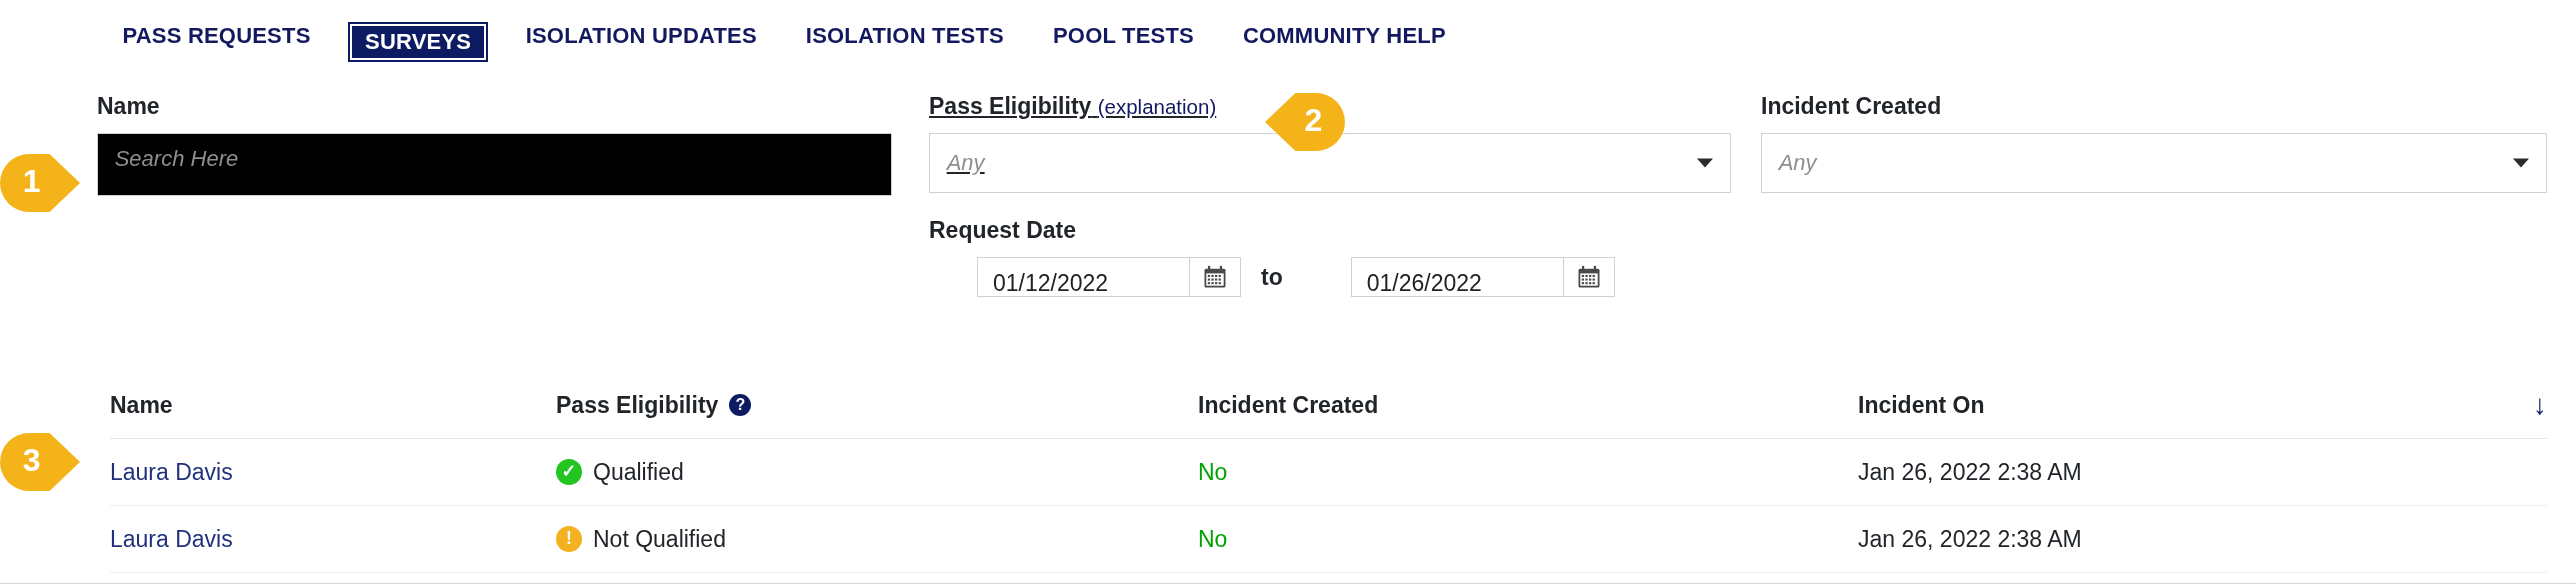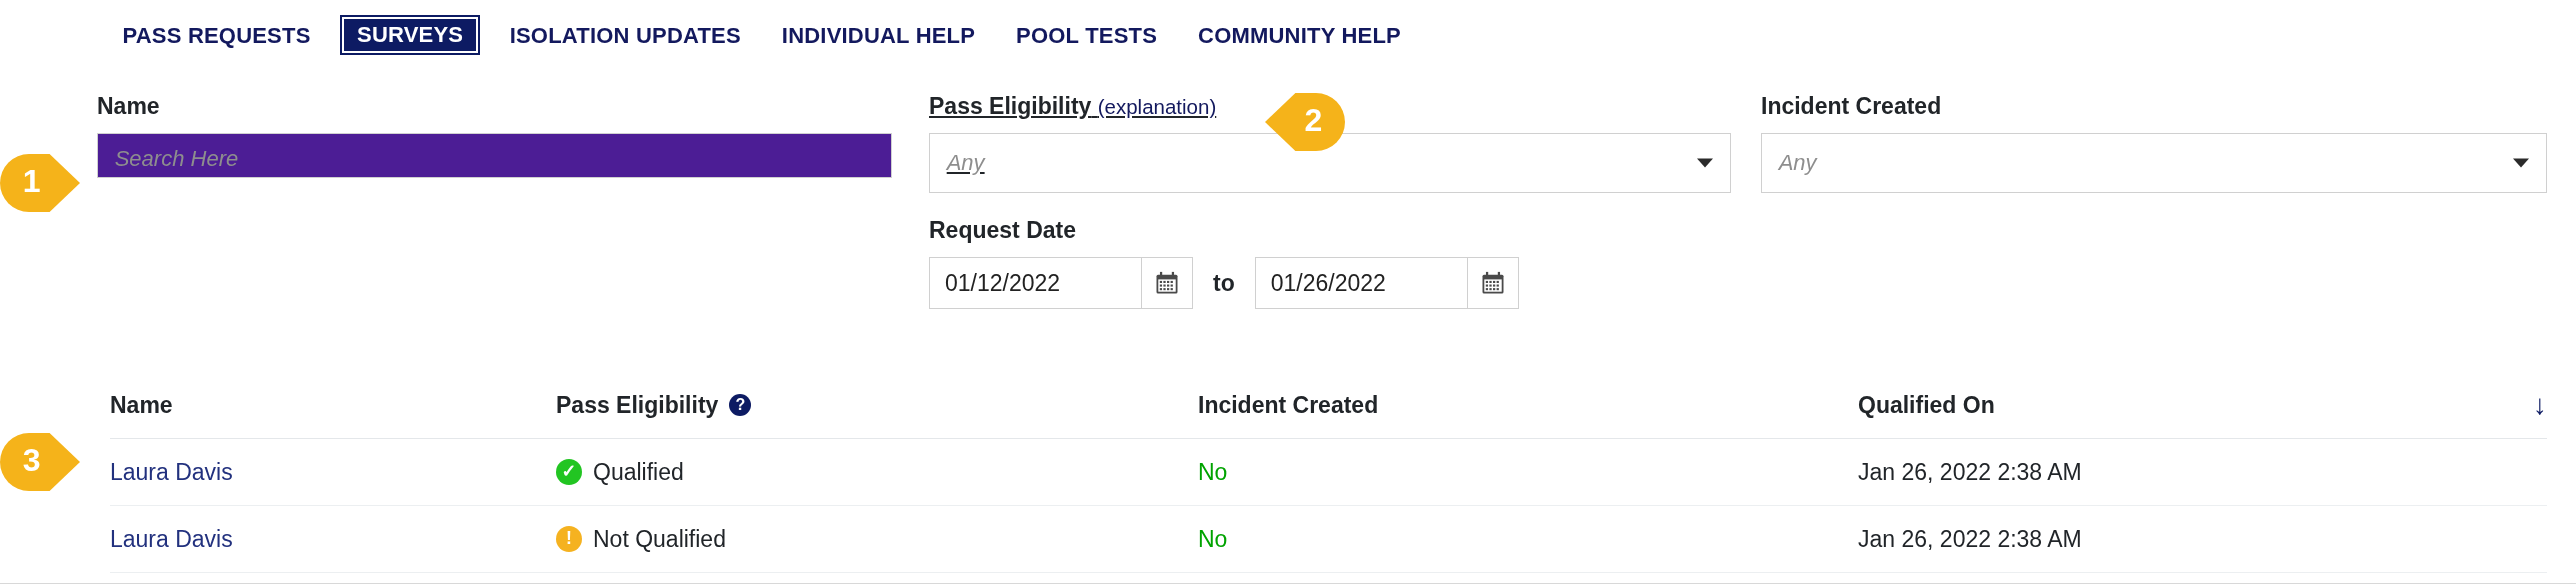--- a/index.html
+++ b/index.html
@@ -17,22 +17,22 @@
     border-bottom: 1.9px solid #d8d8d8;
     box-sizing: border-box;
   }
 
   
   .nav {
     position: absolute;
     top: 16.7px;
     left: 102px;
     display: flex;
-    align-items: center;
-    gap: 0;
+    align-items: flex-start;
+    gap: 8px;
     height: 37px;
   }
   .nav-item {
     font-size: 22px;
     font-weight: 600;
     letter-spacing: 0.2px;
     color: #13195e;
     padding: 0 20.5px;
     line-height: 37px;
     white-space: nowrap;
@@ -67,23 +67,23 @@
   }
   .flabel .sub {
     font-size: 20.5px;
     font-weight: 400;
     color: #13195e;
     text-decoration: none;
     cursor: pointer;
   }
   .textbox {
     box-sizing: border-box;
-    height: 45px;
+    height: 63px;
     border: 0.9px solid #d0d0d0;
-    background: #4c1d95;
+    background: #000000;
     font-size: 22px;
     font-style: italic;
     color: #8e8e8e;
     padding: 0 16.7px;
     line-height: 50px;
     white-space: nowrap;
     overflow: hidden;
   }
   .select {
     box-sizing: border-box;
@@ -109,21 +109,22 @@
     border-left: 8.4px solid transparent;
     border-right: 8.4px solid transparent;
     border-top: 9.3px solid #2b2b2b;
   }
 
   
   .daterow { display: flex; align-items: center; }
   .datewrap {
     display: flex;
     align-items: stretch;
-    height: 52px;
+    height: 40px;
+    margin-left: 48px;
   }
   .dateinput {
     box-sizing: border-box;
     width: 212px;
     border: 0.9px solid #d0d0d0;
     border-right: none;
     background: #ffffff;
     font-size: 23px;
     color: #222;
     padding: 0 15px;
@@ -247,21 +248,21 @@
   #badge-2 { left: 1265px; top: 93px; }
   #badge-3 { left: 0px;    top: 433px; }
 </style>
 </head>
 <body>
 
 <div class="nav">
   <div class="nav-item">PASS REQUESTS</div>
   <div class="nav-item active">SURVEYS</div>
   <div class="nav-item">ISOLATION UPDATES</div>
-  <div class="nav-item">INDIVIDUAL HELP</div>
+  <div class="nav-item">ISOLATION TESTS</div>
   <div class="nav-item">POOL TESTS</div>
   <div class="nav-item">COMMUNITY HELP</div>
 </div>
 
 <div class="filters">
 
   <div class="fgroup" style="left:97px; top:0; width:795px;">
     <div class="flabel">Name</div>
     <div class="textbox" title="Search Here">Search Here</div>
   </div>
@@ -351,21 +352,21 @@
       <span>Name</span>
     </div>
     <div class="th c-elig">
       <span>Pass Eligibility</span>
       <span class="help-icon">?</span>
     </div>
     <div class="th c-inc">
       <span>Incident Created</span>
     </div>
     <div class="th c-sub">
-      <span>Qualified On</span>
+      <span>Incident On</span>
       <span class="sort-icon">↓</span>
     </div>
   </div>
 
   <div class="trow">
     <div class="cell c-name">
       <a class="link">Laura Davis</a>
     </div>
     <div class="cell c-elig">
       <span class="status-icon status-ok">✓</span>

